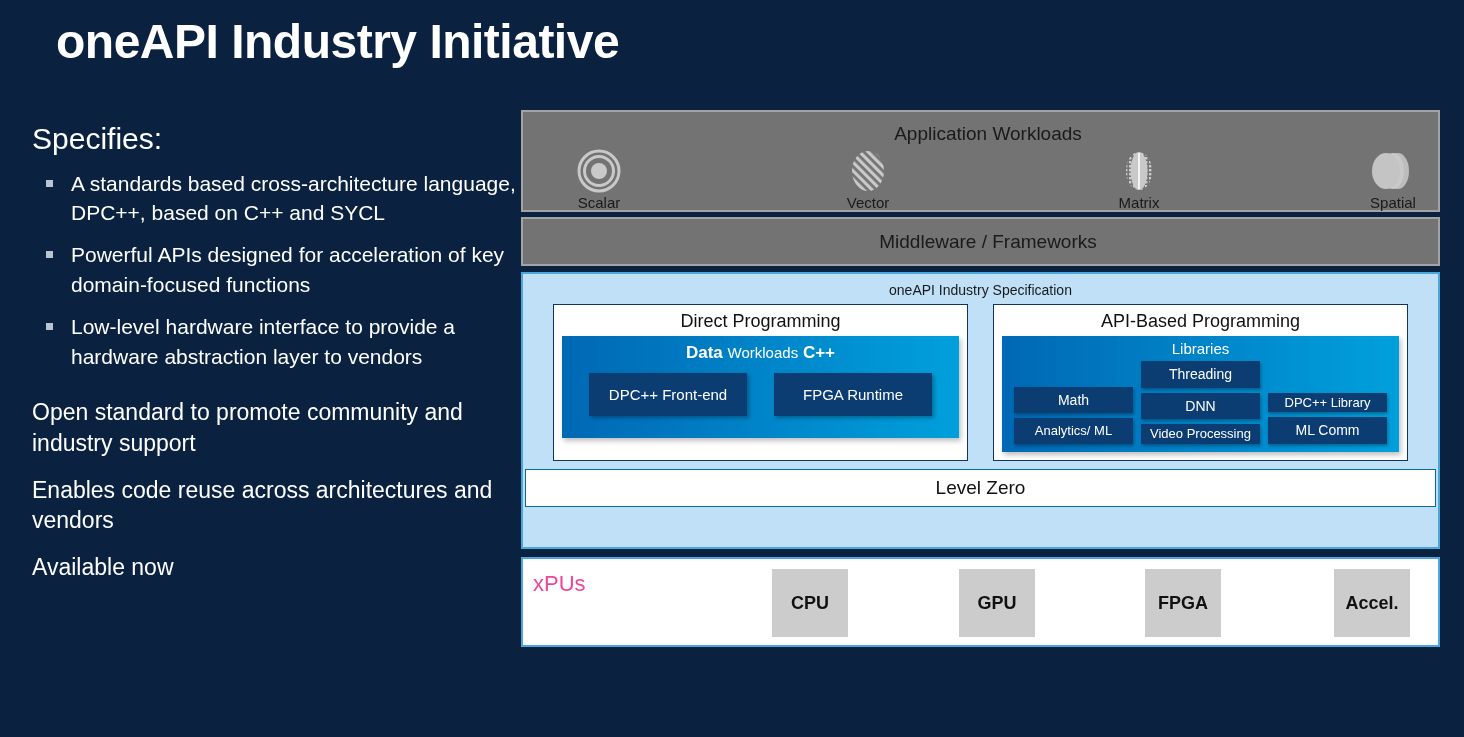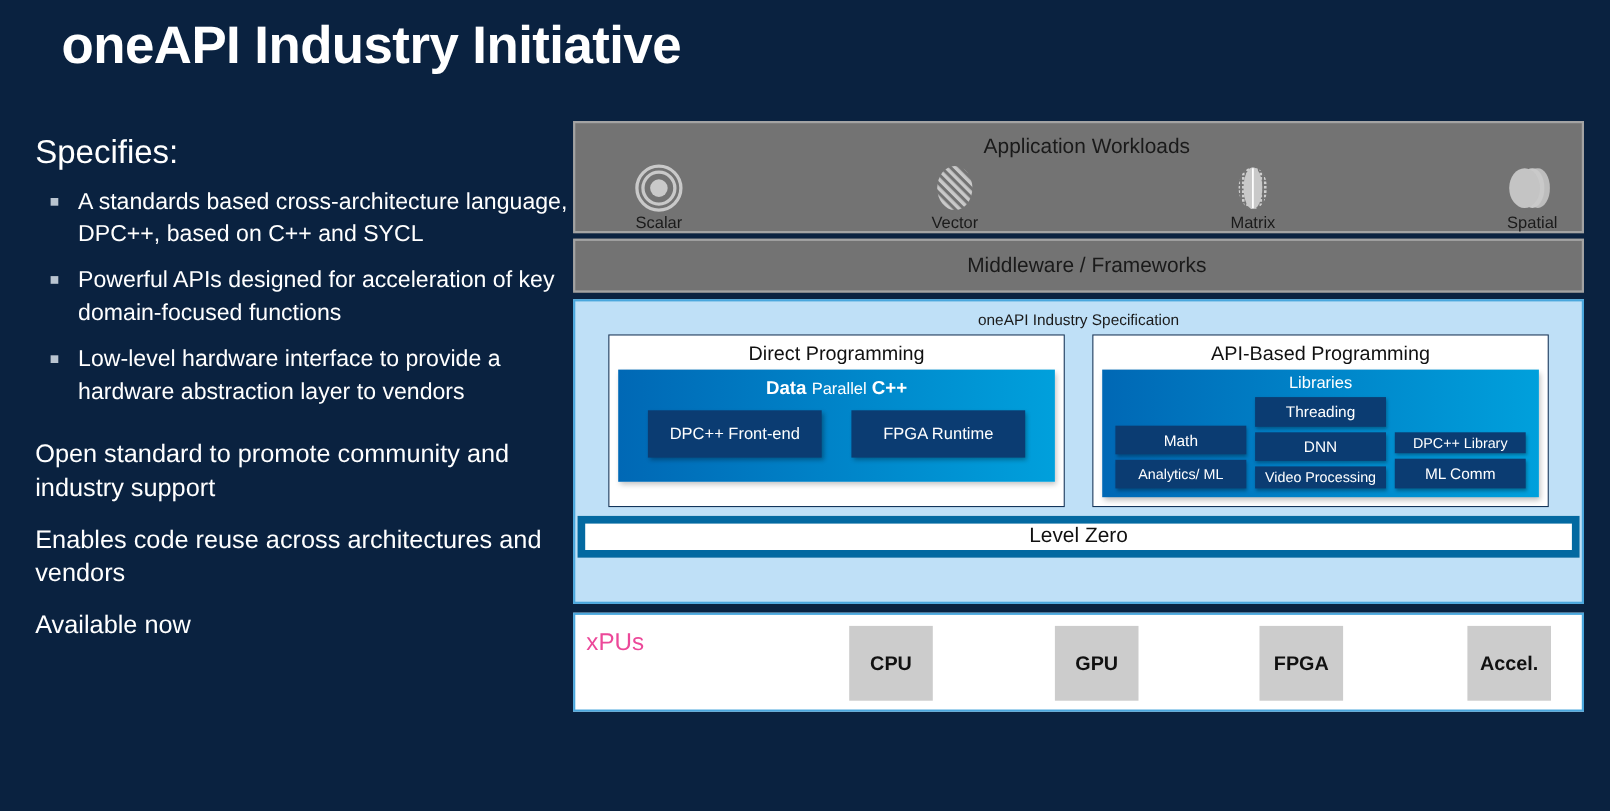--- a/index.html
+++ b/index.html
@@ -92,21 +92,21 @@
   .chip-sm {
     background: #0b3c72; color: #ffffff; text-align: center;
     font-size: 14px; padding: 6px 2px; line-height: 1.05;
     box-shadow: 1px 2px 3px rgba(0,0,0,0.3);
   }
   .chip-sm.two-line { font-size: 13px; padding: 3px 2px; }
   .chip-sm.narrow { font-size: 13px; }
 
   
   .levelzero {
-    background: #ffffff; border: 7px solid #0369a1;
+    background: #ffffff; border: 1px solid #0369a1;
     margin: 8px 2px 0 2px; height: 38px;
     display: flex; align-items: center; justify-content: center;
     font-size: 19px; color: #111;
   }
 
   
   .xpus {
     background: #ffffff; border: 2px solid #4aa7dd;
     margin-top: 8px; height: 90px; position: relative;
   }
@@ -217,21 +217,21 @@
     <div class="spec">
       <div class="spec-title">oneAPI Industry Specification</div>
 
       <div class="spec-cols">
 
         <div class="prog-box">
           <div class="prog-title">Direct Programming</div>
           <div class="dpcpp">
             <div class="dpcpp-head">
               <span class="b">Data</span>
-              <span class="n">Parallel</span>
+              <span class="n">Workloads</span>
               <span class="b">C++</span>
             </div>
             <div class="dpcpp-chips">
               <div class="chip-lg">DPC++ Front-end</div>
               <div class="chip-lg">FPGA Runtime</div>
             </div>
           </div>
         </div>
 
         <div class="prog-box">

